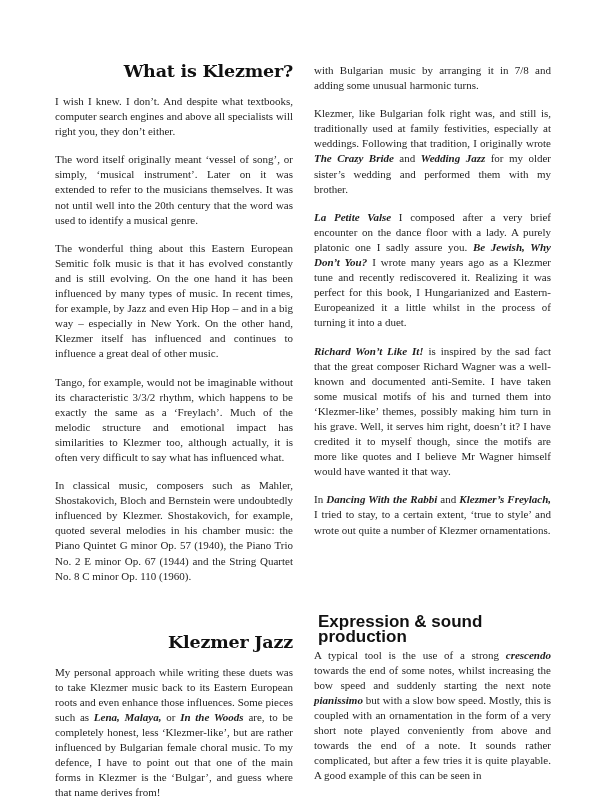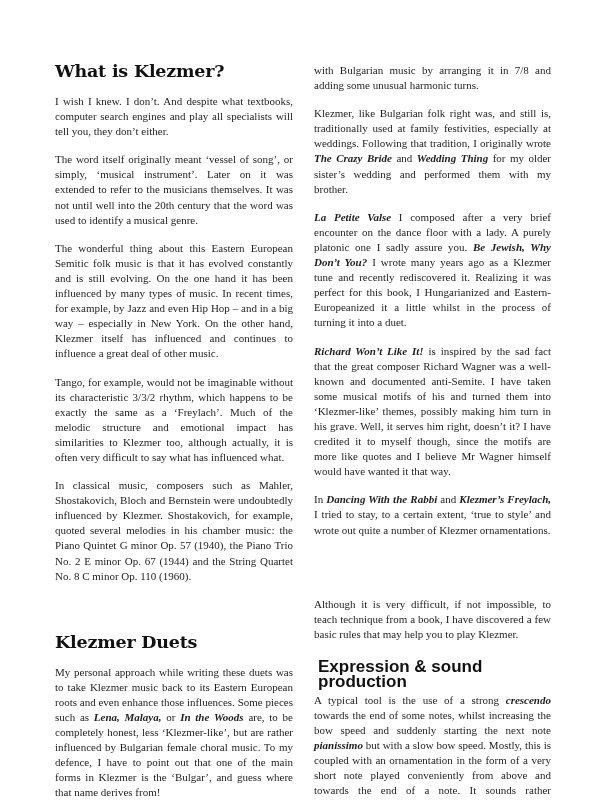--- a/index.html
+++ b/index.html
@@ -7,67 +7,66 @@
     width: 608px; height: 800px; overflow: hidden; position: relative;
     font-family: "Liberation Serif", "DejaVu Serif", serif;
     color: #1e1e1e;
   }
   .col { position: absolute; width: 238px; }
   #col-left { left: 55px; top: 60px; }
   #col-right { left: 314px; top: 63px; width: 237px; }
   h1 {
     font-family: "DejaVu Serif", "Liberation Serif", serif;
     font-weight: bold; font-size: 17.5px; margin: 0; line-height: 22px;
-    letter-spacing: -0.2px; color: #111;
+    letter-spacing: -0.2px; color: #111; text-align: right;
   }
   h2 {
     font-family: Liberation Sans, sans-serif;
     font-weight: bold; font-size: 17px; margin: 4px; line-height: 15px; color: #111;
   }
   p {
     margin: 0; font-size: 11px; line-height: 15.1px;
     text-align: justify; hyphens: none;
   }
   .gap-small { height: 13px; }
   .gap-head { height: 12px; }
   .gap-section { height: 47px; }
   i { font-style: italic; font-weight: bold; }
 </style>
 </head>
 <body>
 
 <div class="col" id="col-left">
   <h1>What is Klezmer?</h1>
   <div class="gap-head"></div>
-  <p>I wish I knew. I don’t. And despite what textbooks, computer search engines and play all specialists will tell you, they don’t either.</p>
+  <p>I wish I knew. I don’t. And despite what textbooks, computer search engines and above all specialists will right you, they don’t either.</p>
   <div class="gap-small"></div>
   <p>The word itself originally meant ‘vessel of song’, or simply, ‘musical instrument’. Later on it was extended to refer to the musicians themselves. It was not until well into the 20th century that the word was used to identify a musical genre.</p>
   <div class="gap-small"></div>
   <p>The wonderful thing about this Eastern European Semitic folk music is that it has evolved constantly and is still evolving. On the one hand it has been influenced by many types of music. In recent times, for example, by Jazz and even Hip Hop – and in a big way – especially in New York.  On the other hand, Klezmer itself has influenced and continues to influence a great deal of other music.</p>
   <div class="gap-small"></div>
   <p>Tango, for example, would not be imaginable without its characteristic 3/3/2 rhythm, which happens to be exactly the same as a ‘Freylach’. Much of the melodic structure and emotional impact has similarities to Klezmer too, although actually, it is often very difficult to say what has influenced what.</p>
   <div class="gap-small"></div>
   <p>In classical music, composers such as Mahler, Shostakovich, Bloch and Bernstein were undoubtedly influenced by Klezmer. Shostakovich, for example, quoted several melodies in his chamber music: the Piano Quintet G minor Op. 57 (1940), the Piano Trio No. 2 E minor Op. 67 (1944) and the String Quartet No. 8 C minor Op. 110 (1960).</p>
   <div class="gap-section"></div>
-  <h1>Klezmer Duets</h1>
+  <h1>Klezmer Jazz</h1>
   <div class="gap-head"></div>
   <p><span>My personal approach while writing these duets was to take Klezmer music back to its Eastern European roots and even enhance those influences. Some pieces such as </span><i>Lena, Malaya,</i><span> or </span><i>In the Woods</i><span> are, to be completely honest, less ‘Klezmer-like’, but are rather influenced by Bulgarian female choral music. To my defence, I have to point out that one of the main forms in Klezmer is the ‘Bulgar’, and guess where that name derives from!</span></p>
 
 </div>
 
 <div class="col" id="col-right">
   <p>with Bulgarian music by arranging it in 7/8 and adding some unusual harmonic turns.</p>
   <div class="gap-small"></div>
-  <p><span>Klezmer, like Bulgarian folk right was, and still is, traditionally used at family festivities, especially at weddings. Following that tradition, I originally wrote </span><i>The Crazy Bride</i><span> and </span><i>Wedding Thing</i><span> for my older sister’s wedding and performed them with my brother.</span></p>
+  <p><span>Klezmer, like Bulgarian folk right was, and still is, traditionally used at family festivities, especially at weddings. Following that tradition, I originally wrote </span><i>The Crazy Bride</i><span> and </span><i>Wedding Jazz</i><span> for my older sister’s wedding and performed them with my brother.</span></p>
   <div class="gap-small"></div>
   <p><i>La Petite Valse</i><span> I composed after a very brief encounter on the dance floor with a lady. A purely platonic one I sadly assure you. </span><i>Be Jewish, Why Don’t You?</i><span> I wrote many years ago as a Klezmer tune and recently rediscovered it. Realizing it was perfect for this book, I Hungarianized and Eastern-Europeanized it a little whilst in the process of turning it into a duet.</span></p>
   <div class="gap-small"></div>
   <p><i>Richard Won’t Like It!</i><span> is inspired by the sad fact that the great composer Richard Wagner was a well-known and documented anti-Semite. I have taken some musical motifs of his and turned them into ‘Klezmer-like’ themes, possibly making him turn in his grave. Well, it serves him right, doesn’t it? I have credited it to myself though, since the motifs are more like quotes and I believe Mr Wagner himself would have wanted it that way.</span></p>
   <div class="gap-small"></div>
   <p><span>In </span><i>Dancing With the Rabbi</i><span> and </span><i>Klezmer’s Freylach,</i><span> I tried to stay, to a certain extent, ‘true to style’ and wrote out quite a number of Klezmer ornamentations.</span></p>
   <div class="gap-section"></div>
   <div class="gap-head"></div>
-  <p>Although it is very difficult, if not impossible, to teach technique from a book, I have discovered a few basic rules that may help you to play Klezmer.</p>
   <div class="gap-small"></div>
   <h2>Expression &amp; sound production</h2>
   <p><span>A typical tool is the use of a strong </span><i>crescendo</i><span> towards the end of some notes, whilst increasing the bow speed and suddenly starting the next note </span><i>pianissimo</i><span> but with a slow bow speed. Mostly, this is coupled with an ornamentation in the form of a very short note played conveniently from above and towards the end of a note. It sounds rather complicated, but after a few tries it is quite playable. A good example of this can be seen in </span></p>
 
 </div>
 
 </body></html>

